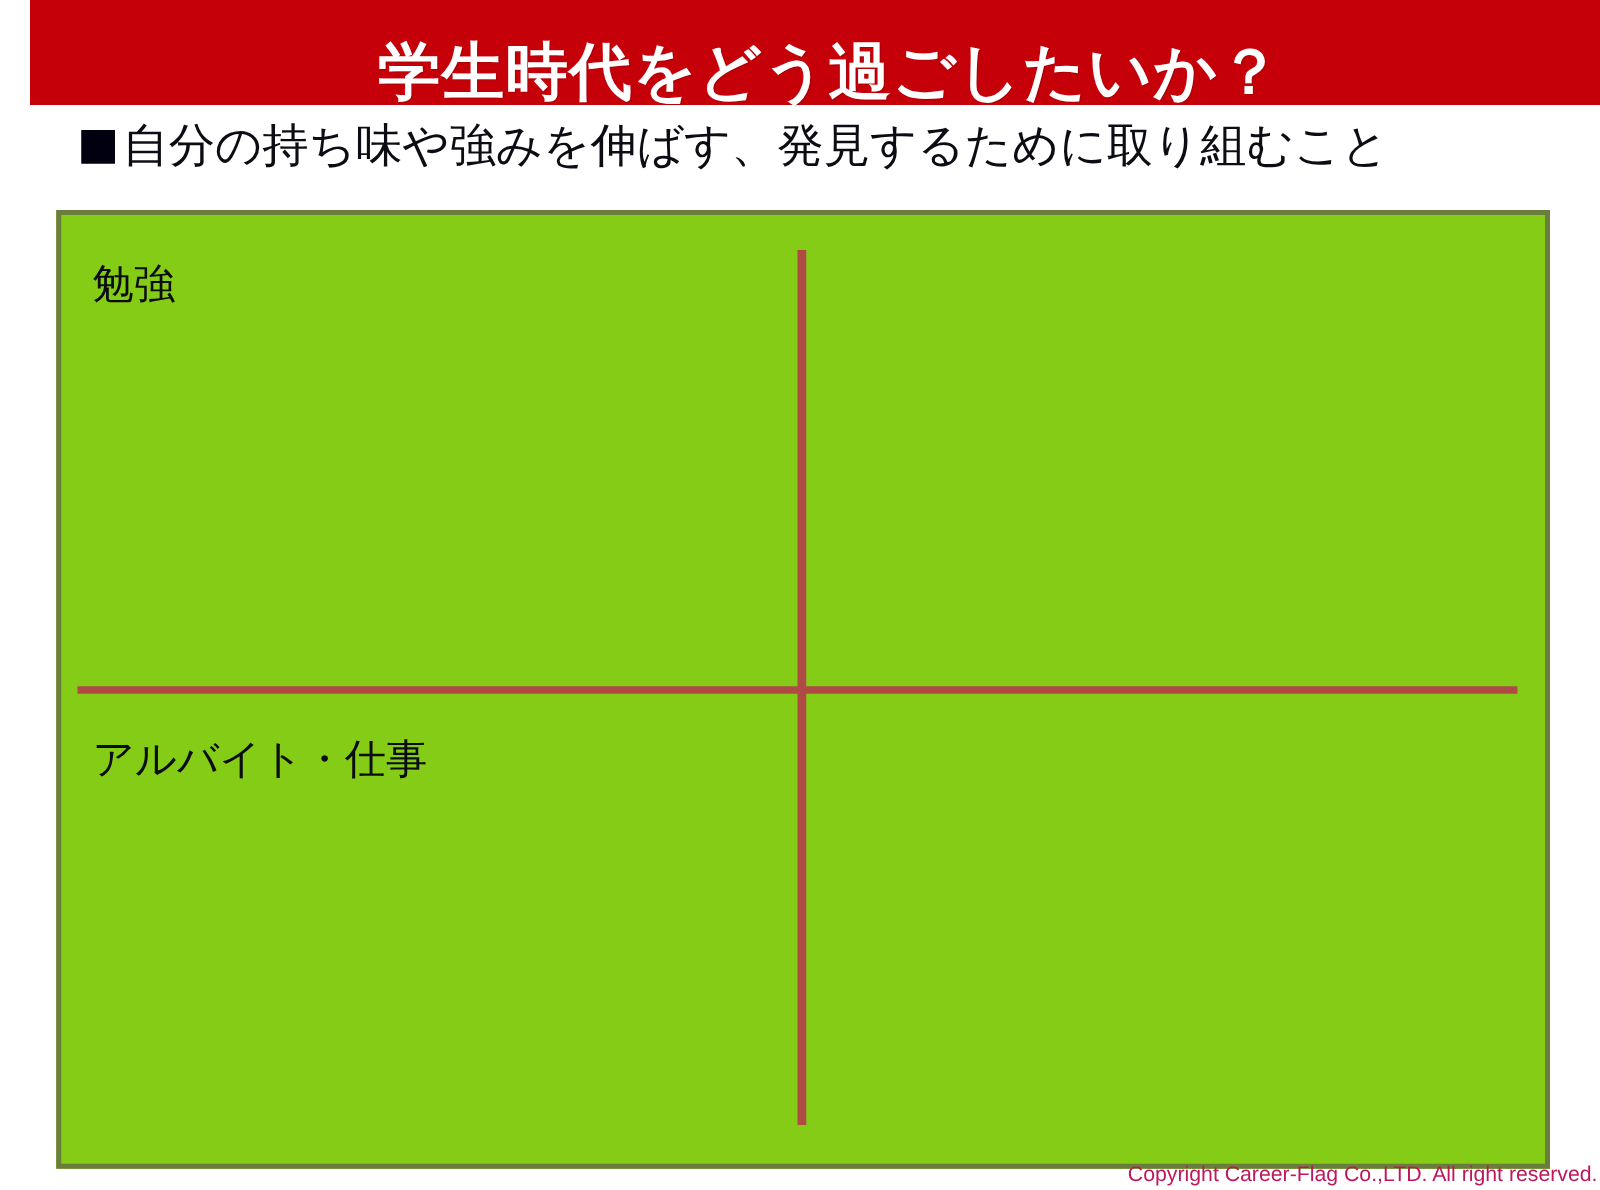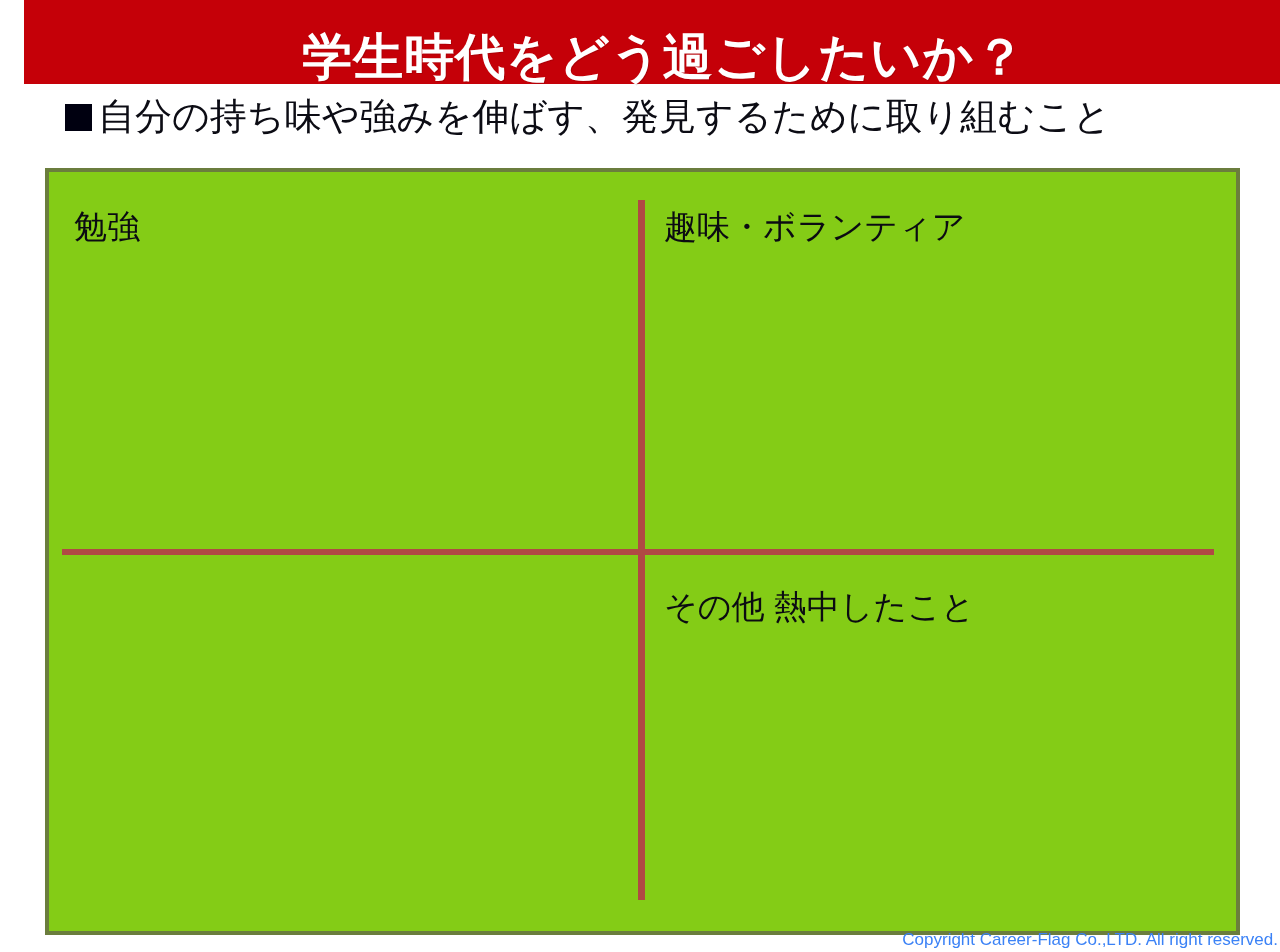--- a/index.html
+++ b/index.html
@@ -121,21 +121,21 @@
     margin-top: 14px;
     min-height: 230px;
   }
 
   
   .copyright {
     position: absolute;
     right: 2px;
     bottom: 2px;
     font-size: 17px;
-    color: #3b82f6;
+    color: #be185d;
     white-space: nowrap;
     font-family: "Liberation Sans", "DejaVu Sans", sans-serif;
   }
 </style>
 </head>
 <body>
 
 <div class="slide">
 
   <div class="title-banner">
@@ -150,30 +150,29 @@
 
     <div class="divider-v"></div>
     <div class="divider-h"></div>
 
     <div class="cell cell-tl">
       <div class="cell-label">勉強</div>
       <div class="cell-notes"></div>
     </div>
 
     <div class="cell cell-tr">
-      <div class="cell-label">趣味・ボランティア</div>
       <div class="cell-notes"></div>
     </div>
 
     <div class="cell cell-bl">
+      <div class="cell-label">アルバイト・仕事</div>
       <div class="cell-notes"></div>
     </div>
 
     <div class="cell cell-br">
-      <div class="cell-label">その他 熱中したこと</div>
       <div class="cell-notes"></div>
     </div>
 
   </div>
 
   <div class="copyright">Copyright Career-Flag Co.,LTD. All right reserved.</div>
 
 </div>
 
 </body></html>

